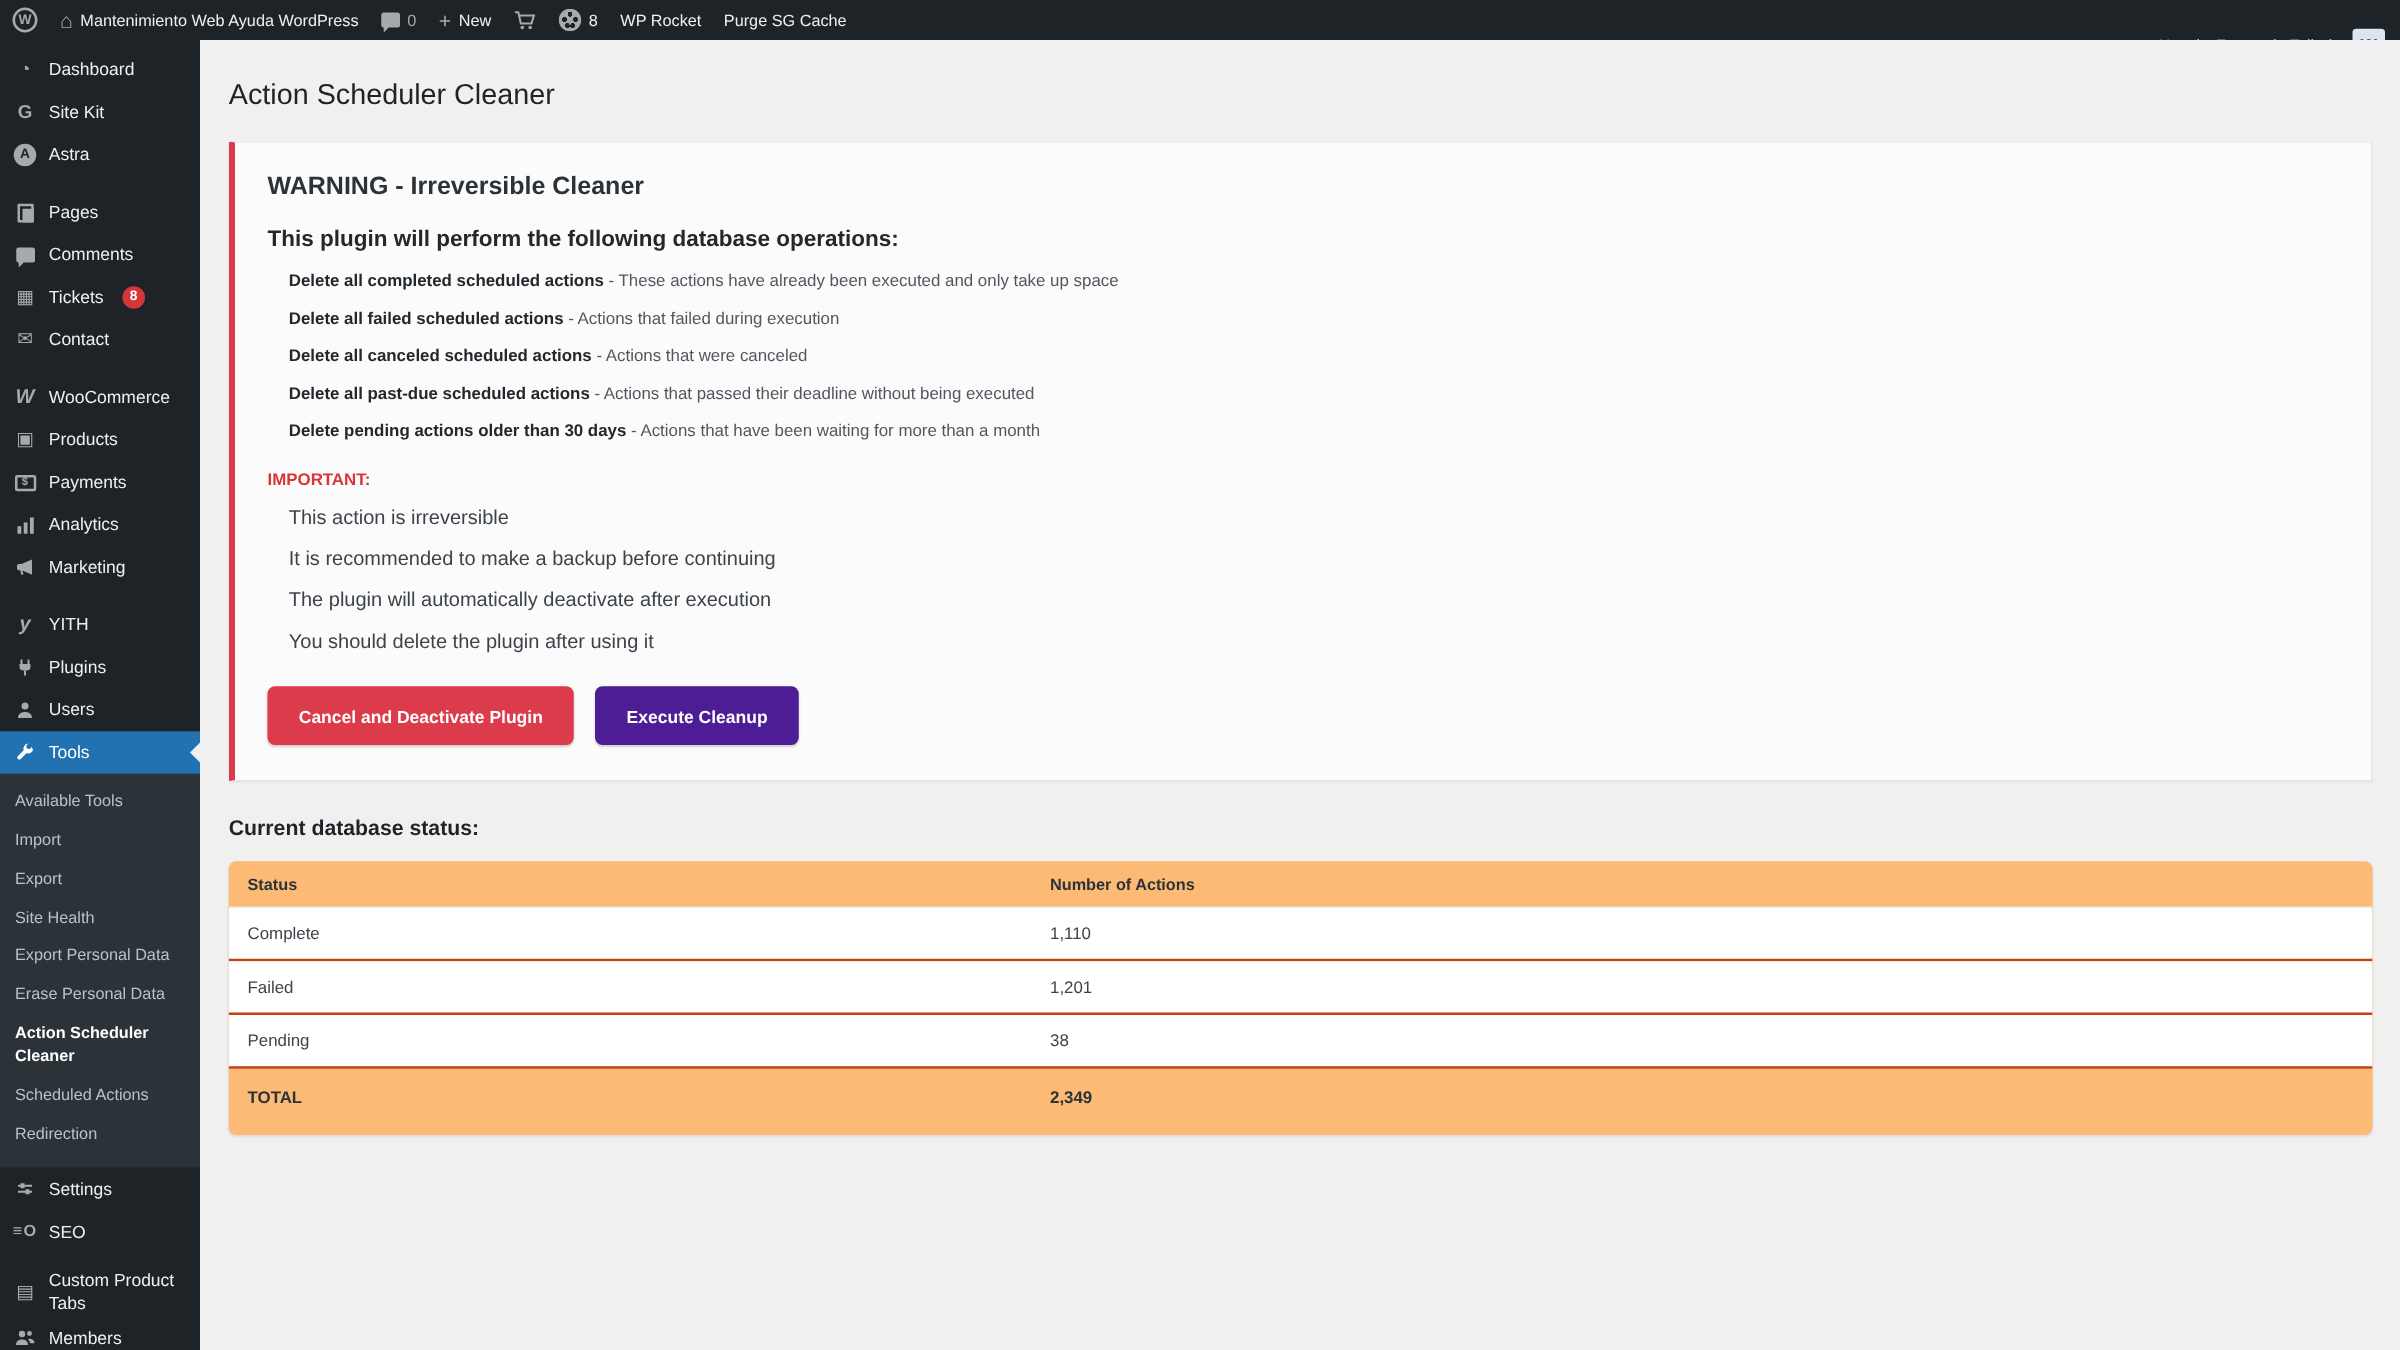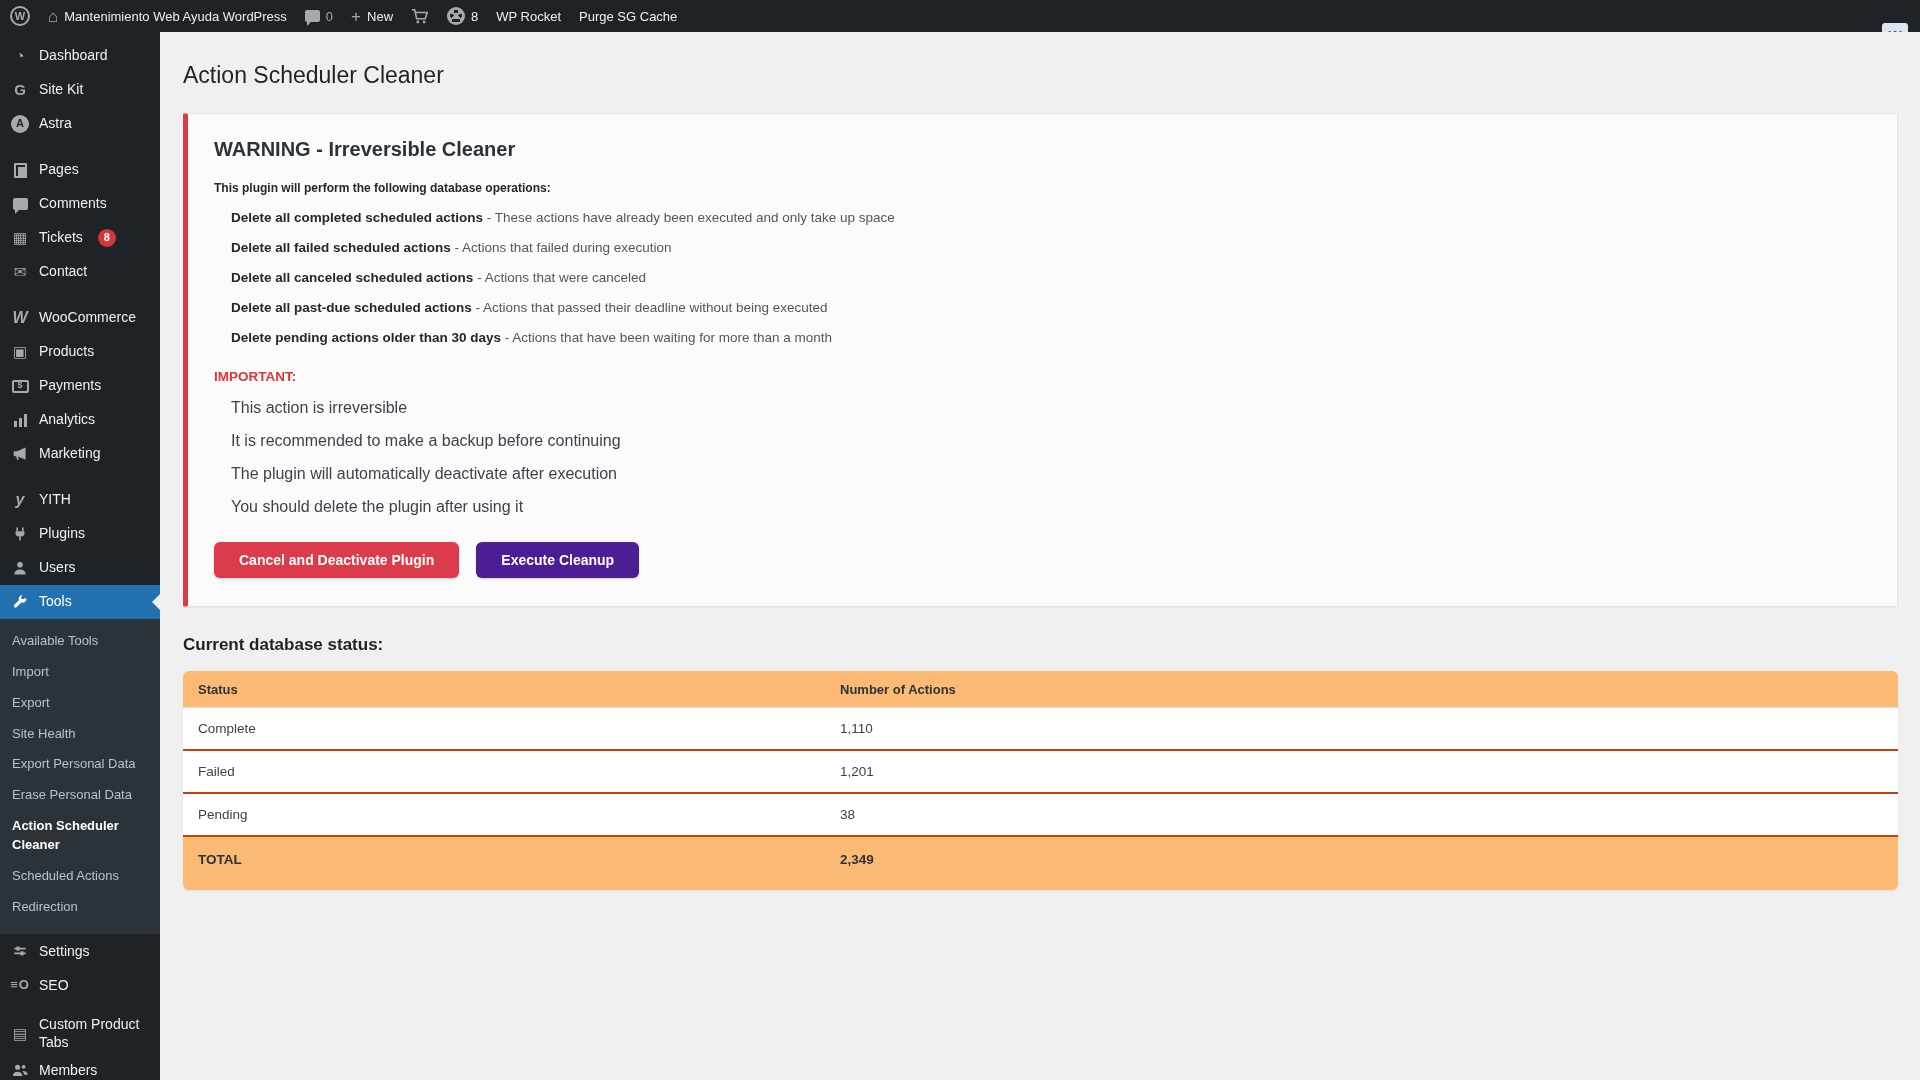--- a/index.html
+++ b/index.html
@@ -65,28 +65,28 @@
   .bars i:nth-child(1){height:6px} .bars i:nth-child(2){height:9px} .bars i:nth-child(3){height:13px}
   .seo-glyph { font-size:13px; font-weight:700; letter-spacing:1px; }
 
   
   .content { flex:1; background:#f0f0f1; padding:18px 22px 0 23px; color:#1d2327; }
   h1.page-title { font-size:23px; font-weight:400; color:#1d2327; margin:12px 0 24px; }
 
   .panel { background:#fbfbfc; border:1px solid #e3e5e8; border-left:5px solid #d63c4c;
            box-shadow:0 1px 1px rgba(0,0,0,.04); padding:22px 26px 28px; border-radius:2px; }
   .panel h2 { font-size:20px; font-weight:600; color:#2c3338; margin:2px 0 20px; }
-  .panel .intro { font-size:12px; font-weight:700; color:#23282d; margin-bottom:4px; }
+  .panel .intro { font-size:18px; font-weight:700; color:#23282d; margin-bottom:4px; }
   ul.ops, ul.imp { list-style:none; margin-left:17px; }
   ul.ops li { margin:15px 0; font-size:13.5px; color:#50575e; }
   ul.ops b { color:#23282d; }
   .important { margin:24px 0 2px; font-size:13.5px; font-weight:700; color:#d63638; }
   ul.imp li { margin:15px 0; font-size:16px; color:#3c434a; }
   .btn-row { display:flex; gap:17px; margin-top:26px; }
-  .btn { border:none; border-radius:6px; height:36px; padding:0 25px; color:#fff; font-weight:700;
+  .btn { border:none; border-radius:6px; height:47px; padding:0 25px; color:#fff; font-weight:700;
          font-size:14px; font-family:inherit; cursor:pointer; box-shadow:0 1px 2px rgba(0,0,0,.18); }
   .btn-danger { background:#dc3b4c; }
   .btn-primary { background:#4c1d95; }
 
   h3.status-heading { font-size:17px; font-weight:700; color:#1d2327; margin:28px 0 16px; }
 
   .table-panel { background:#fdba74; border-radius:6px; box-shadow:0 1px 2px rgba(0,0,0,.08);
                  overflow:hidden; padding-bottom:9px; }
   .t-row { display:grid; grid-template-columns:657px 1fr; align-items:center; }
   .t-row > div:first-child { padding-left:15px; }

